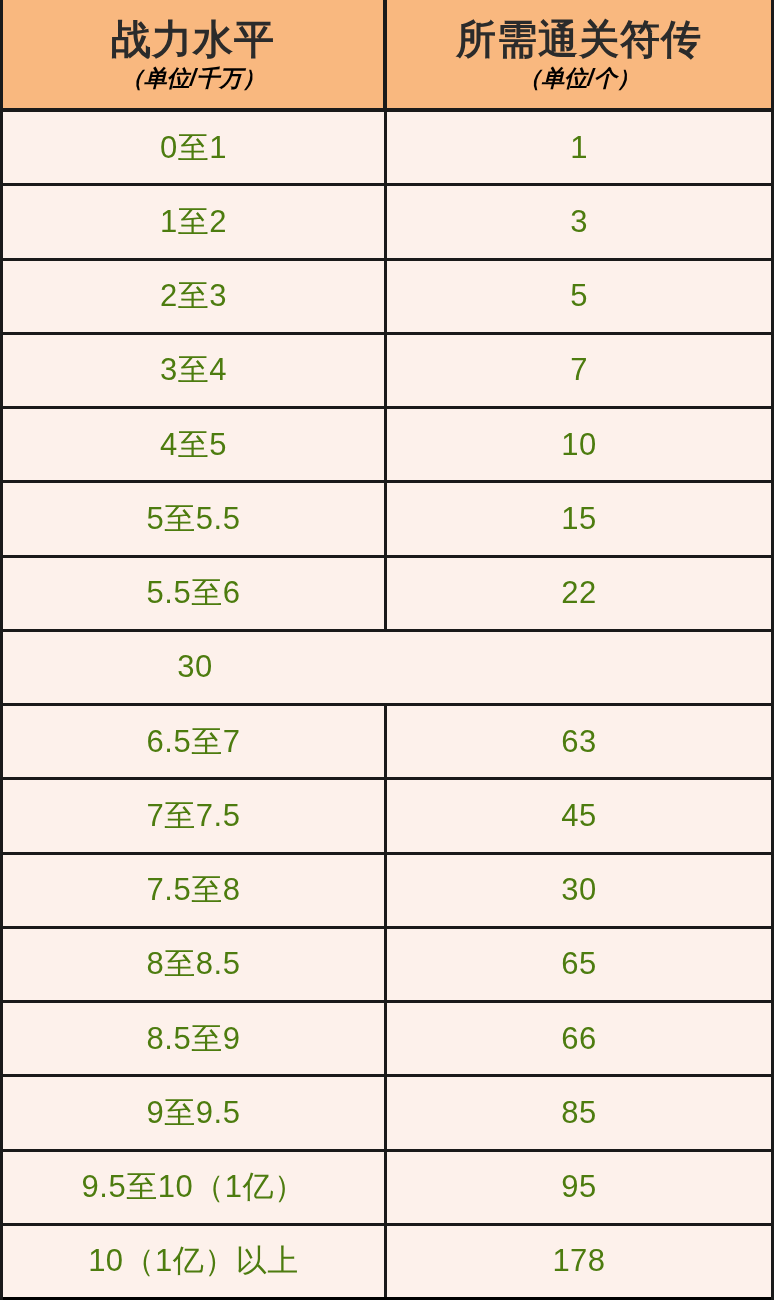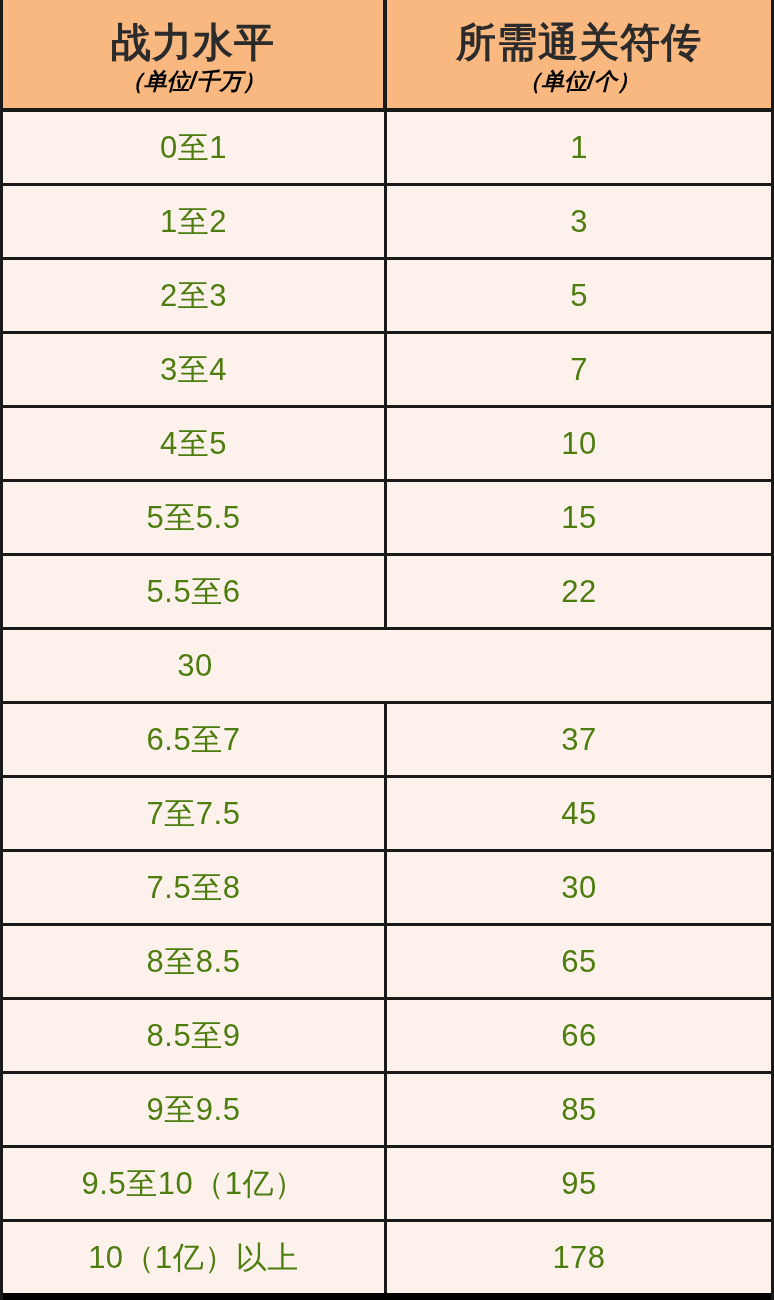--- a/index.html
+++ b/index.html
@@ -34,23 +34,22 @@
     background: #F9B87F;
     border-bottom: 4px solid #1a1a1a;
     box-sizing: border-box;
   }
   .header-cell {
     width: 50%;
     box-sizing: border-box;
     display: flex;
     flex-direction: column;
     align-items: center;
-    justify-content: center;
     background: #F9B87F;
-    padding-top: 8px;
+    padding-top: 18px;
   }
   .header-cell.first {
     border-right: 4px solid #1a1a1a;
   }
   .header-title {
     font-size: 40px;
     font-weight: bold;
     color: #2b2b2b;
     line-height: 1.08;
     letter-spacing: 1px;
@@ -74,21 +73,21 @@
   }
   .data-row {
     display: flex;
     flex: 1 1 0;
     min-height: 0;
     border-bottom: 3px solid #1a1a1a;
     box-sizing: border-box;
     background: #FDF1EB;
   }
   .data-row:last-child {
-    border-bottom: 7px solid #000000;
+    border-bottom: 3px solid #000000;
     justify-content: space-between;
   }
   .data-cell {
     width: 50%;
     box-sizing: border-box;
     display: flex;
     align-items: center;
     justify-content: center;
     font-size: 31px;
     color: #4d7c0f;
@@ -152,21 +151,21 @@
       <div class="data-cell first">5.5至6</div>
       <div class="data-cell">22</div>
     </div>
 
     <div class="data-row">
       <div class="data-cell">30</div>
     </div>
 
     <div class="data-row">
       <div class="data-cell first">6.5至7</div>
-      <div class="data-cell">37</div>
+      <div class="data-cell">63</div>
     </div>
 
     <div class="data-row">
       <div class="data-cell first">7至7.5</div>
       <div class="data-cell">45</div>
     </div>
 
     <div class="data-row">
       <div class="data-cell first">7.5至8</div>
       <div class="data-cell">30</div>

